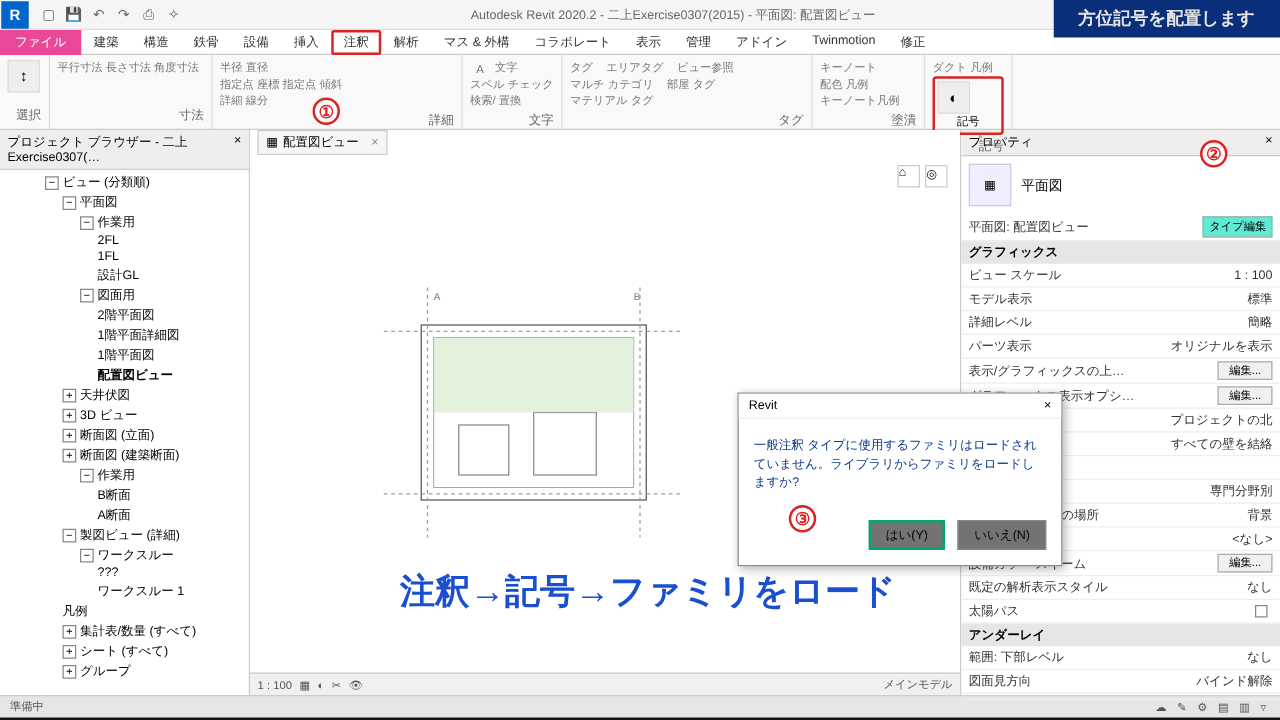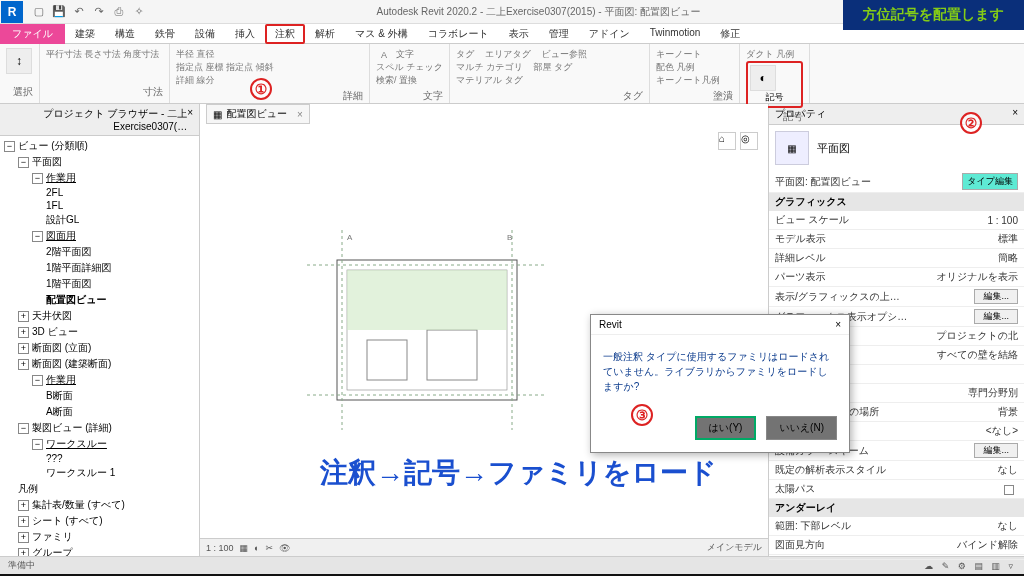--- a/index.html
+++ b/index.html
@@ -21,31 +21,31 @@
 .ribbon-group { border-right: 1px solid #ddd; padding: 4px 6px; display: flex; flex-direction: column; justify-content: space-between; }
 .ribbon-group-label { text-align: right; font-size: 10px; color: #666; margin-top: 2px; }
 .rib-big { width: 26px; height: 26px; background: #eee; border: 1px solid #ddd; display: inline-flex; align-items: center; justify-content: center; font-size: 12px; }
 .rib-small { width: 16px; height: 12px; display: inline-flex; align-items: center; justify-content: center; font-size: 9px; color: #777; }
 .rib-row { display: flex; gap: 4px; align-items: center; white-space: nowrap; font-size: 9px; color: #777; }
 
 .sigbox { border: 2px solid #d22; border-radius: 3px; padding: 2px; }
 
 .circle-num { position: absolute; width: 22px; height: 22px; border: 2px solid #d22; border-radius: 50%; color: #d22; font-weight: bold; display: flex; align-items: center; justify-content: center; font-size: 14px; background: rgba(255,255,255,0.7); }
 
-.blue-banner { position: absolute; right: 0; top: 0; background: #0a2f7a; color: #84cc16; padding: 6px 20px; font-size: 14px; font-weight: bold; z-index: 30; }
+.blue-banner { position: absolute; right: 0; top: 0; background: #0a2f7a; color: #e5e5e5; padding: 6px 20px; font-size: 14px; font-weight: bold; z-index: 30; }
 
 .workspace { display: flex; height: 452px; }
 
 .browser { width: 200px; border-right: 1px solid #ccc; display: flex; flex-direction: column; }
-.panel-title { background: #eee; padding: 3px 6px; font-size: 10px; border-bottom: 1px solid #ccc; display: flex; justify-content: space-between; text-align: right; }
-.tree { flex: 1; overflow: auto; padding: 2px 4px; }
+.panel-title { background: #eee; padding: 3px 6px; font-size: 10px; border-bottom: 1px solid #ccc; display: flex; justify-content: space-between; }
+.tree { flex: 1; overflow: auto; padding: 2px 4px; margin-left: 32px; }
 .tree-item { padding: 1px 0; font-size: 10px; white-space: nowrap; }
 .tree-toggle { display: inline-block; width: 11px; height: 11px; border: 1px solid #888; text-align: center; line-height: 9px; font-size: 9px; margin-right: 3px; }
 .tree .indent1 { padding-left: 14px; }
-.tree .indent2 { padding-left: 28px; text-decoration: underline; }
+.tree .indent2 { padding-left: 28px; }
 .tree .indent3 { padding-left: 42px; }
 .tree .bold { font-weight: bold; }
 
 .canvas-area { flex: 1; position: relative; background: #fff; }
 .view-tab { position: absolute; top: 0; left: 6px; display: flex; align-items: center; gap: 4px; background: #f6f6f6; border: 1px solid #ccc; padding: 2px 6px; font-size: 10px; }
 .close-x { color: #888; margin-left: 6px; }
 .drawing { position: absolute; left: 40%; top: 50%; transform: translate(-50%,-50%); width: 260px; height: 220px; }
 
 .props { width: 256px; border-left: 1px solid #ccc; display: flex; flex-direction: column; }
 .props-head { display: flex; align-items: center; padding: 6px; gap: 8px; }
@@ -209,21 +209,20 @@
         <div class="tree-item indent2"><span class="tree-toggle">−</span><span>作業用</span></div>
         <div class="tree-item indent3"><span>B断面</span></div>
         <div class="tree-item indent3"><span>A断面</span></div>
         <div class="tree-item indent1"><span class="tree-toggle">−</span><span>製図ビュー (詳細)</span></div>
         <div class="tree-item indent2"><span class="tree-toggle">−</span><span>ワークスルー</span></div>
         <div class="tree-item indent3"><span>???</span></div>
         <div class="tree-item indent3"><span>ワークスルー 1</span></div>
         <div class="tree-item indent1"><span>凡例</span></div>
         <div class="tree-item indent1"><span class="tree-toggle">+</span><span>集計表/数量 (すべて)</span></div>
         <div class="tree-item indent1"><span class="tree-toggle">+</span><span>シート (すべて)</span></div>
-        <div class="tree-item indent1"><span class="tree-toggle">+</span><span>ファミリ</span></div>
         <div class="tree-item indent1"><span class="tree-toggle">+</span><span>グループ</span></div>
       </div>
   </div>
 
   <div class="canvas-area">
     <div class="view-tab">
       <span>▦</span>
       <span>配置図ビュー</span>
       <span class="close-x">×</span>
     </div>

